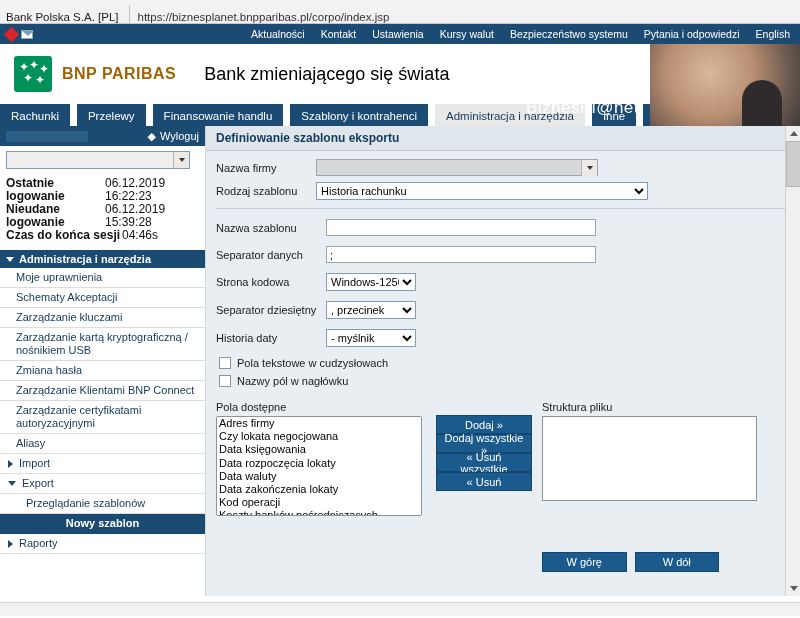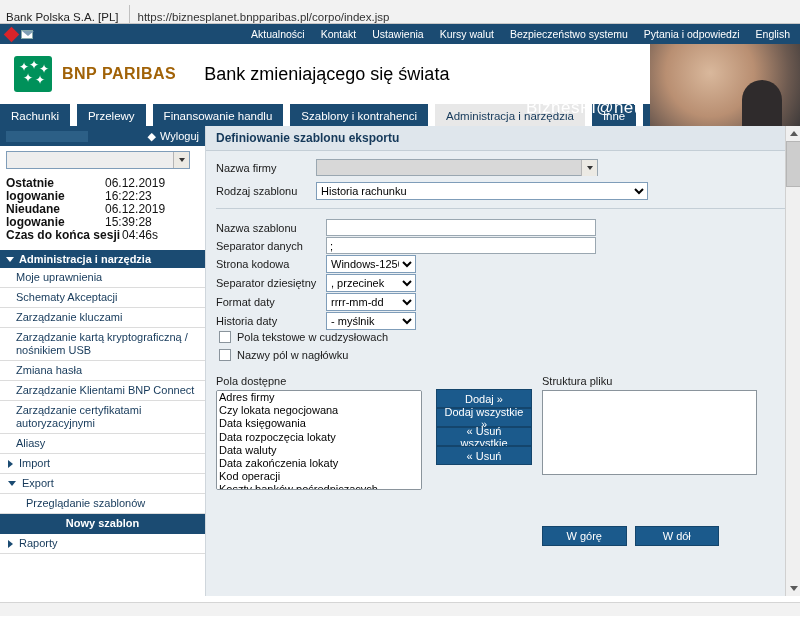--- a/index.html
+++ b/index.html
@@ -160,21 +160,21 @@
   }
   .form-area { padding: 8px 10px 0 10px; }
   .frow { display: flex; align-items: center; margin-bottom: 6px; }
   .frow .lbl { width: 100px; font-size: 11px; color: #1a1a1a; }
   .redact-input {
     width: 282px; height: 17px; background: #d8d8d8; border: 1px solid #9aa7b1;
     display: flex; align-items: center; justify-content: flex-end;
   }
   .divider { height: 1px; background: #c4ced6; margin: 8px 0 10px 0; }
 
-  .frow2 { display: flex; align-items: center; margin-bottom: 1px; }
+  .frow2 { display: flex; align-items: center; margin-bottom: 10px; }
   .frow2 .lbl { width: 110px; font-size: 11px; }
   input.text {
     font-family: "Liberation Sans", sans-serif; font-size: 11px;
     height: 17px; border: 1px solid #9aa7b1; background: #fff; padding: 0 3px;
   }
   .chkrow { display: flex; align-items: center; gap: 6px; margin-bottom: 6px; padding-left: 3px; }
   .chkbox { width: 12px; height: 12px; border: 1px solid #8a949c; background: #fff; }
 
   .lists { display: flex; padding: 8px 18px 0 10px; }
   .list-col { width: 206px; }
@@ -364,26 +364,20 @@
         <div class="frow2">
           <span class="lbl">Strona kodowa</span>
           <select class="styled" style="width:90px;">
             <option>Windows-1250</option>
           </select>
         </div>
         <div class="frow2">
           <span class="lbl">Separator dziesiętny</span>
           <select class="styled" style="width:90px;">
             <option>, przecinek</option>
-          </select>
-        </div>
-        <div class="frow2">
-          <span class="lbl">Format daty</span>
-          <select class="styled" style="width:90px;">
-            <option>rrrr-mm-dd</option>
           </select>
         </div>
         <div class="frow2">
           <span class="lbl">Historia daty</span>
           <select class="styled" style="width:90px;">
             <option>- myślnik</option>
           </select>
         </div>
 
         <div class="chkrow">

